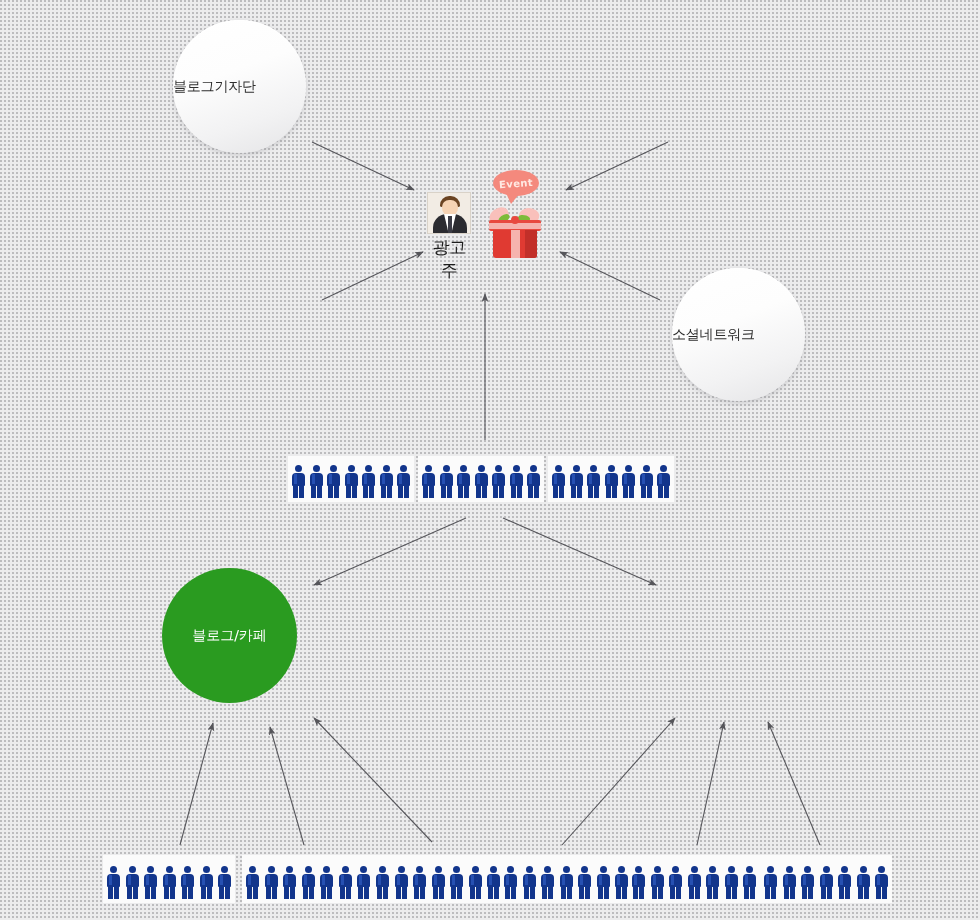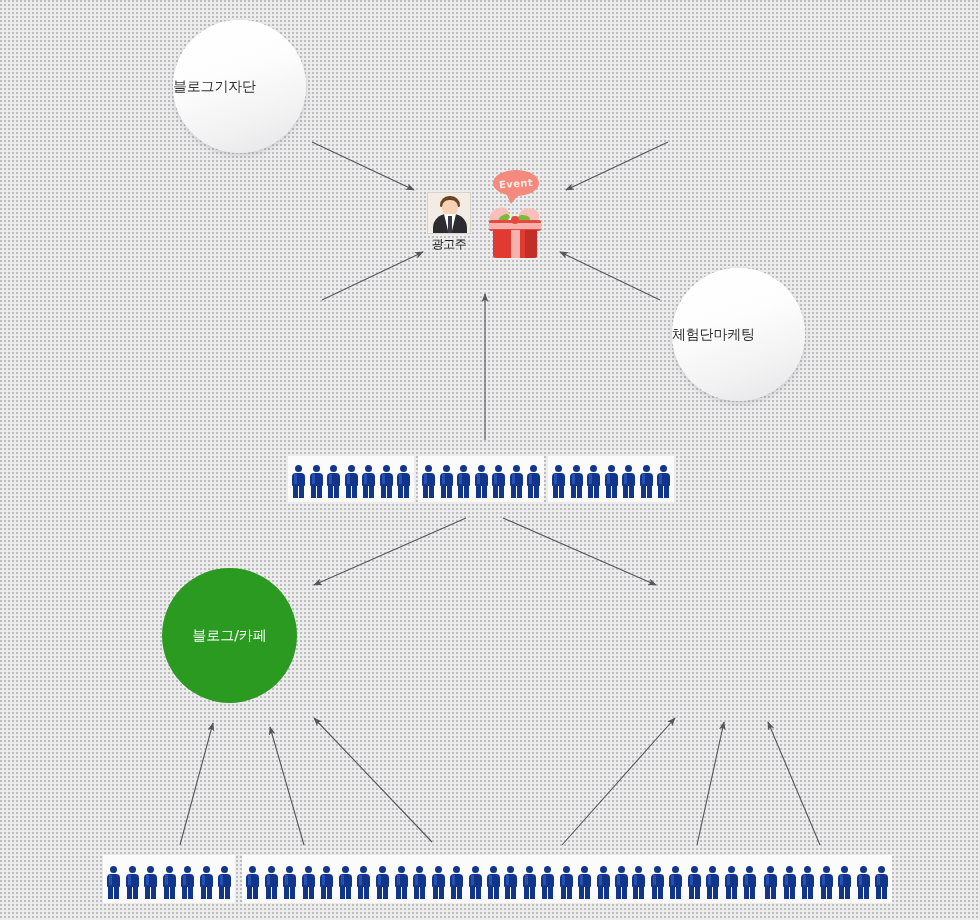--- a/index.html
+++ b/index.html
@@ -116,21 +116,21 @@
     width: 12px; height: 20px;
     background: #ffffff;
     clip-path: polygon(0 0, 100% 0, 60% 100%, 40% 100%);
   }
   .advertiser .photo .tie {
     position: absolute; left: 20px; top: 23px;
     width: 4px; height: 17px;
     background: #3b3b45;
   }
   .advertiser .caption {
-    font-size: 12px;
+    font-size: 17px;
     color: #1d1d1d;
     margin-top: 2px;
     letter-spacing: -0.5px;
   }
 
   
   .gift-wrap {
     position: absolute;
     left: 55px; top: 0;
     width: 70px; height: 92px;
@@ -294,21 +294,21 @@
     <line x1="820" y1="845" x2="768" y2="722" stroke="#55555a" stroke-width="1.1" marker-end="url(#ah)"></line>
   </svg>
 
   <div class="bubble b-blogger">
     <span>블로그기자단</span>
   </div>
 
 
 
   <div class="bubble b-scrap">
-    <span>체험단마케팅</span>
+    <span>소셜네트워크</span>
   </div>
 
   <div id="center-hub">
 
     <div class="advertiser">
       <div class="photo">
         <div class="hair"></div>
         <div class="face"></div>
         <div class="suit"></div>
         <div class="shirt"></div>

